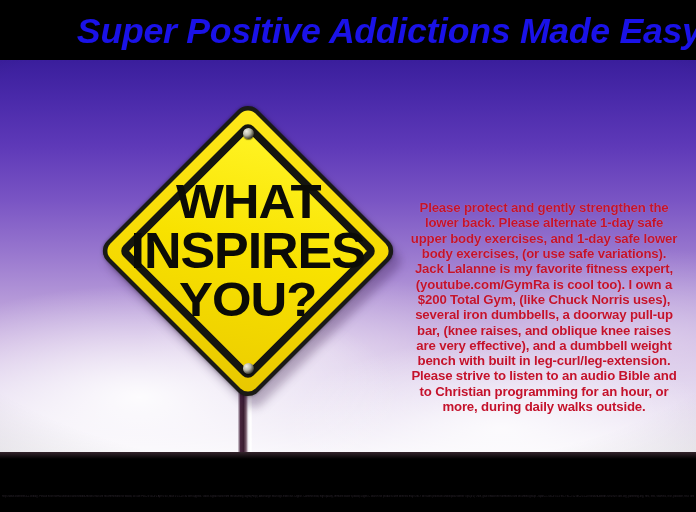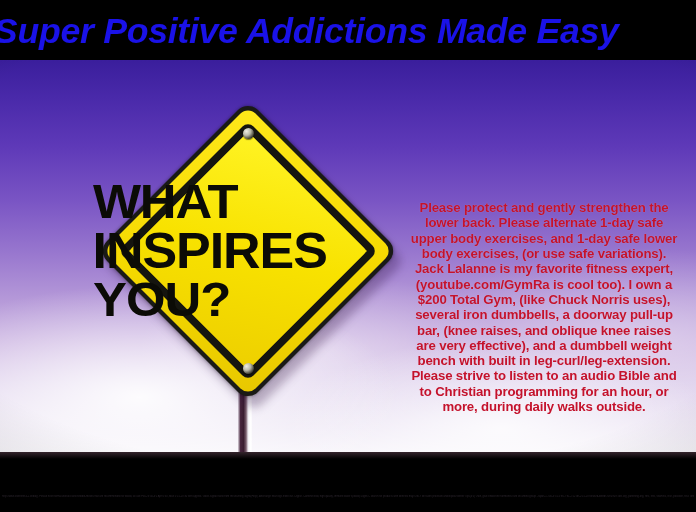--- a/index.html
+++ b/index.html
@@ -24,21 +24,21 @@
 
   
   #header-band {
     position: absolute;
     left: 0; top: 0;
     width: 696px;
     height: 60px;
     background: #000000;
     display: flex;
     align-items: center;
-    justify-content: flex-start;
+    justify-content: flex-end;
     z-index: 30;
   }
   #page-title {
     color: #1a12e8;
     font-size: 35px;
     font-weight: bold;
     font-style: italic;
     letter-spacing: -0.3px;
     white-space: nowrap;
     line-height: 1;
@@ -166,21 +166,21 @@
 
   #sign-text {
     position: absolute;
     left: 97px;
     top: 40px;
     width: 302px;
     height: 302px;
     z-index: 13;
     display: flex;
     flex-direction: column;
-    align-items: flex-start;
+    align-items: center;
     justify-content: center;
     pointer-events: none;
   }
   #sign-text .line {
     color: #0b0b06;
     font-weight: bold;
     font-family: "Liberation Sans", sans-serif;
     line-height: 0.96;
     letter-spacing: -1px;
     white-space: nowrap;

